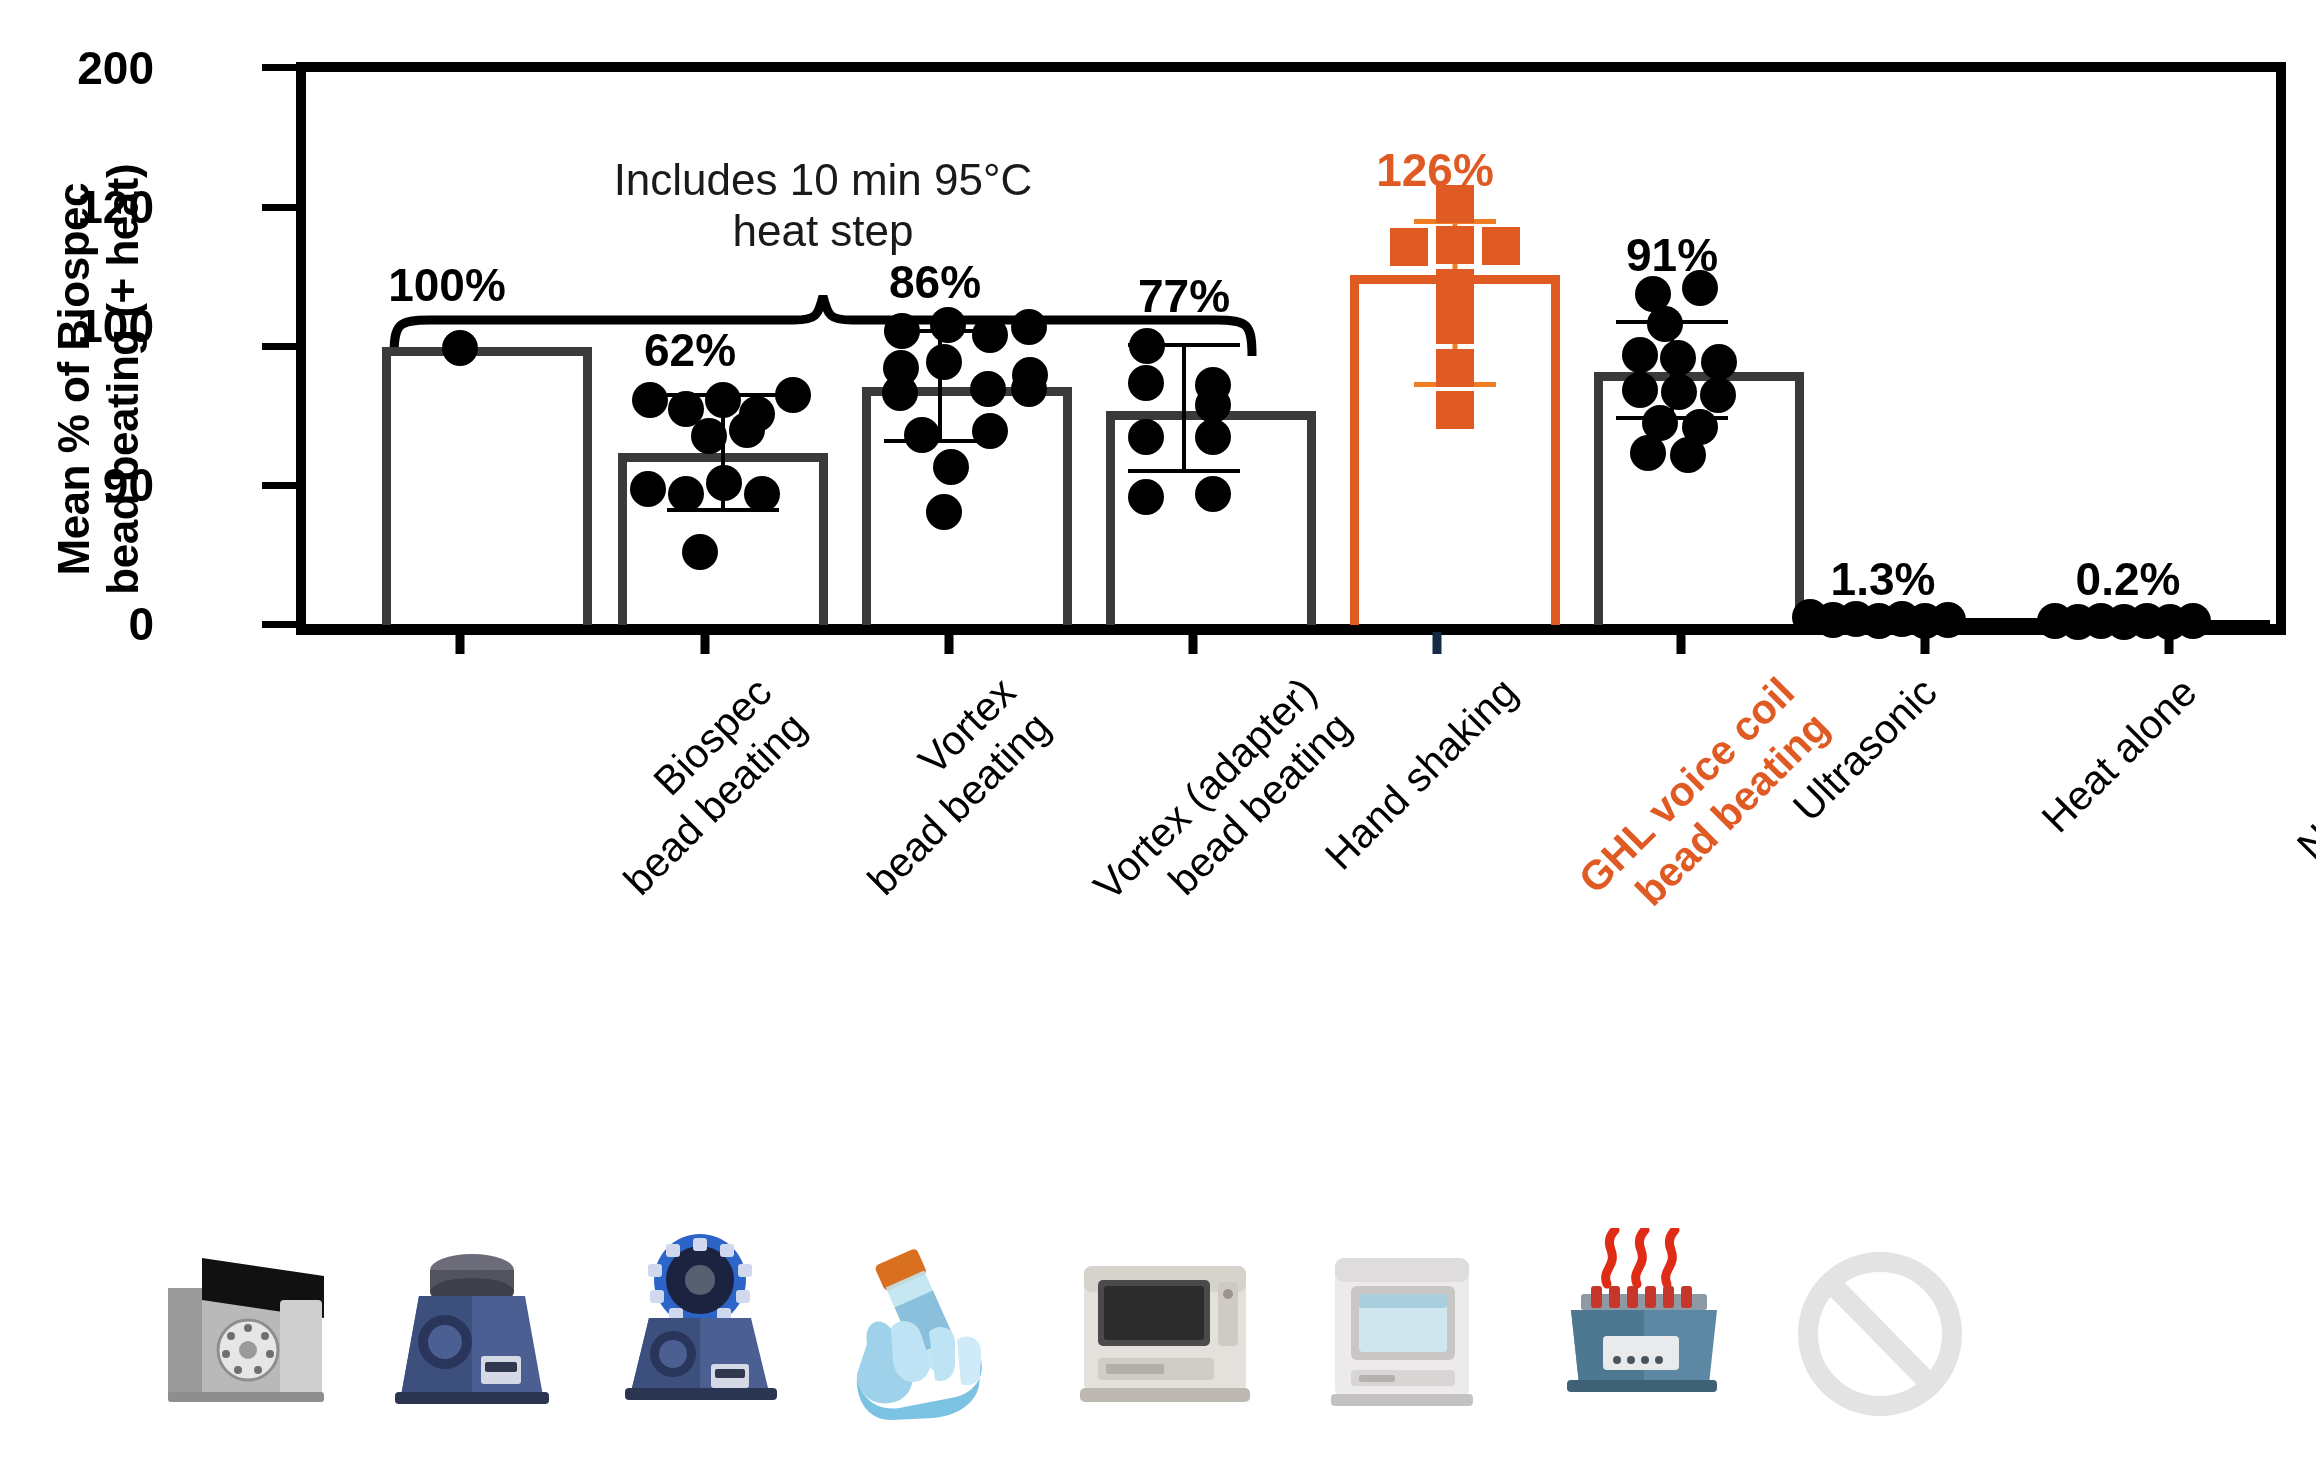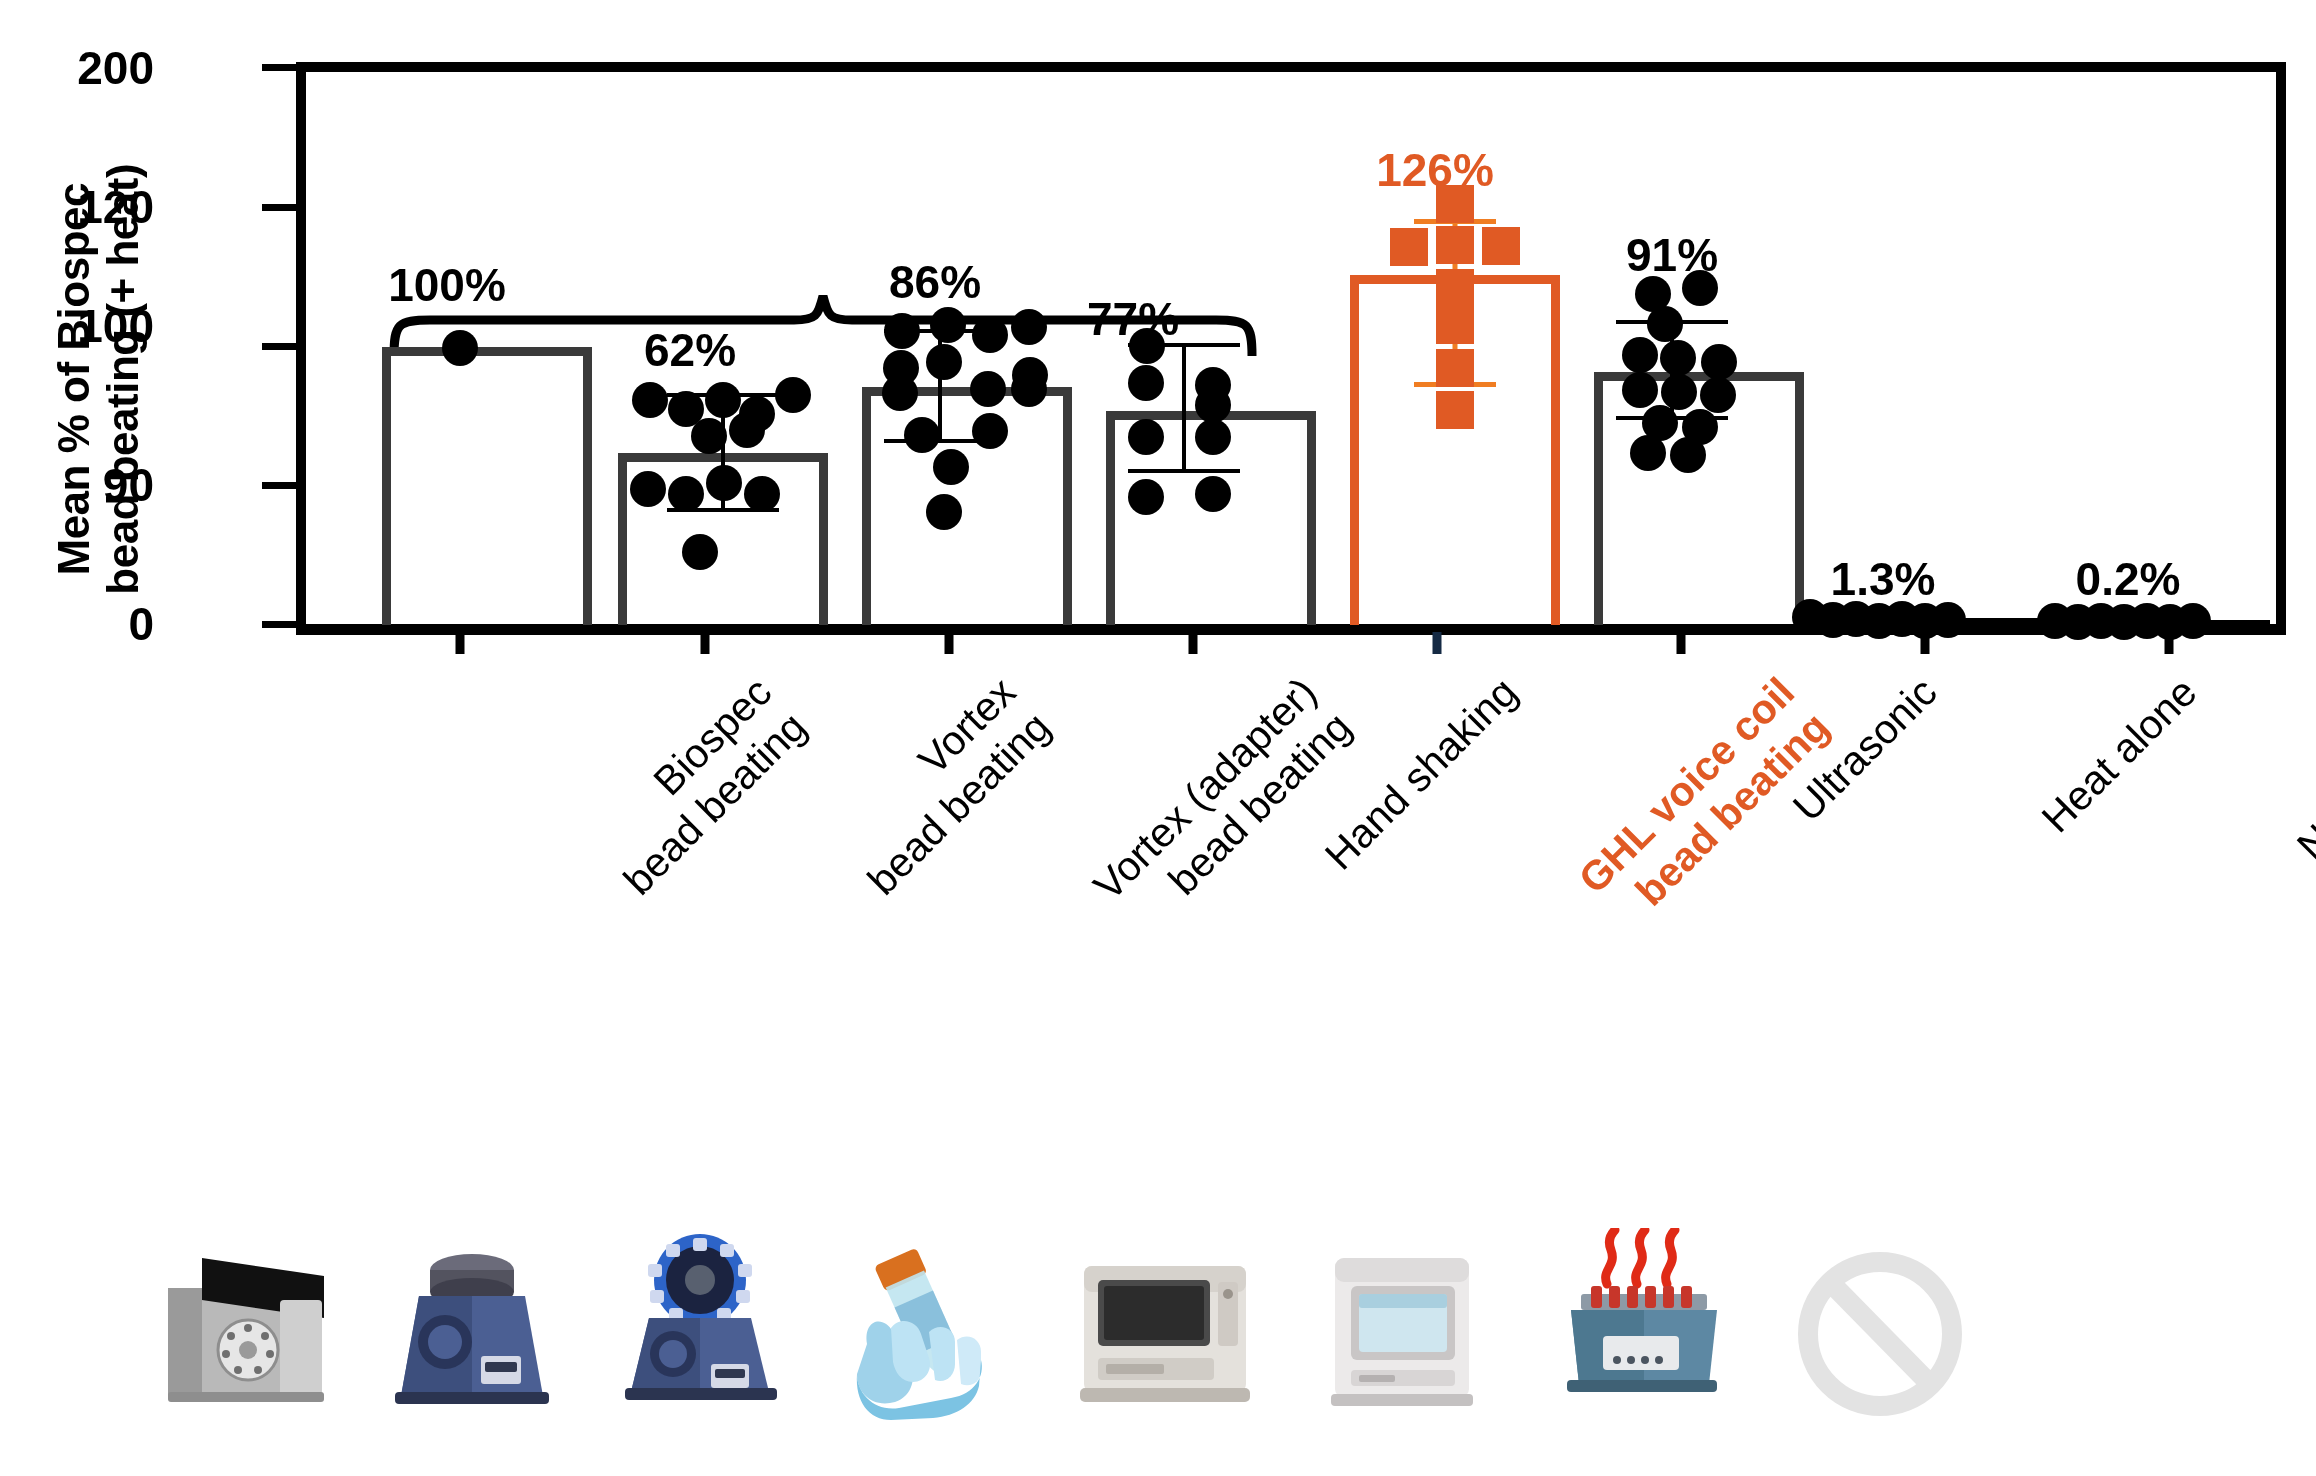--- a/index.html
+++ b/index.html
@@ -92,20 +92,24 @@
 
   <div class="axis-top" style="left:296px;top:62px;width:1990px;height:10px;"></div>
   <div class="axis-left" style="left:296px;top:62px;width:10px;height:570px;"></div>
   <div class="axis-right" style="left:2276px;top:62px;width:10px;height:570px;"></div>
   <div class="axis-bottom" style="left:296px;top:624px;width:1990px;height:11px;"></div>
 
   <svg class="brace" style="left:388px;top:290px;width:870px;height:70px;" viewBox="0 0 870 70" preserveAspectRatio="none">
     <path d="M 6 66 C 6 34, 10 30, 42 30 L 406 30 C 428 30, 430 26, 435 6 C 440 26, 442 30, 464 30 L 828 30 C 860 30, 864 34, 864 66" fill="none" stroke="#000" stroke-width="9" stroke-linecap="butt"></path>
   </svg>
 
+  <div class="annot" style="left:823px;top:155px;">
+    <span>Includes 10 min 95°C</span><br>
+    <span>heat step</span>
+  </div>
 
   <div class="bar black" style="left:382px;top:347px;width:210px;height:278px;"></div>
   <div class="val" style="left:447px;top:258px;">100%</div>
   <div class="dot" style="left:460px;top:348px;"></div>
 
   <div class="bar black" style="left:618px;top:453px;width:210px;height:172px;"></div>
   <div class="val" style="left:690px;top:323px;text-align:center;">62%</div>
 
   <div class="ebar-v" style="left:723px;top:395px;height:115px;"></div>
   <div class="ebar-c" style="left:723px;top:393px;width:112px;"></div>
@@ -137,21 +141,21 @@
   <div class="dot" style="left:1030px;top:375px;"></div>
   <div class="dot" style="left:900px;top:393px;"></div>
   <div class="dot" style="left:988px;top:389px;"></div>
   <div class="dot" style="left:1029px;top:389px;"></div>
   <div class="dot" style="left:922px;top:435px;"></div>
   <div class="dot" style="left:990px;top:431px;"></div>
   <div class="dot" style="left:951px;top:467px;"></div>
   <div class="dot" style="left:944px;top:512px;"></div>
 
   <div class="bar black" style="left:1106px;top:411px;width:210px;height:214px;"></div>
-  <div class="val" style="left:1133px;top:269px;margin-top:23px;">77%</div>
+  <div class="val" style="left:1184px;top:269px;">77%</div>
   <div class="ebar-v" style="left:1184px;top:345px;height:126px;"></div>
   <div class="ebar-c" style="left:1184px;top:343px;width:112px;"></div>
   <div class="ebar-c" style="left:1184px;top:469px;width:112px;"></div>
   <div class="dot" style="left:1147px;top:346px;"></div>
   <div class="dot" style="left:1213px;top:385px;"></div>
   <div class="dot" style="left:1146px;top:383px;"></div>
   <div class="dot" style="left:1213px;top:405px;"></div>
   <div class="dot" style="left:1146px;top:437px;"></div>
   <div class="dot" style="left:1213px;top:437px;"></div>
   <div class="dot" style="left:1146px;top:497px;"></div>

